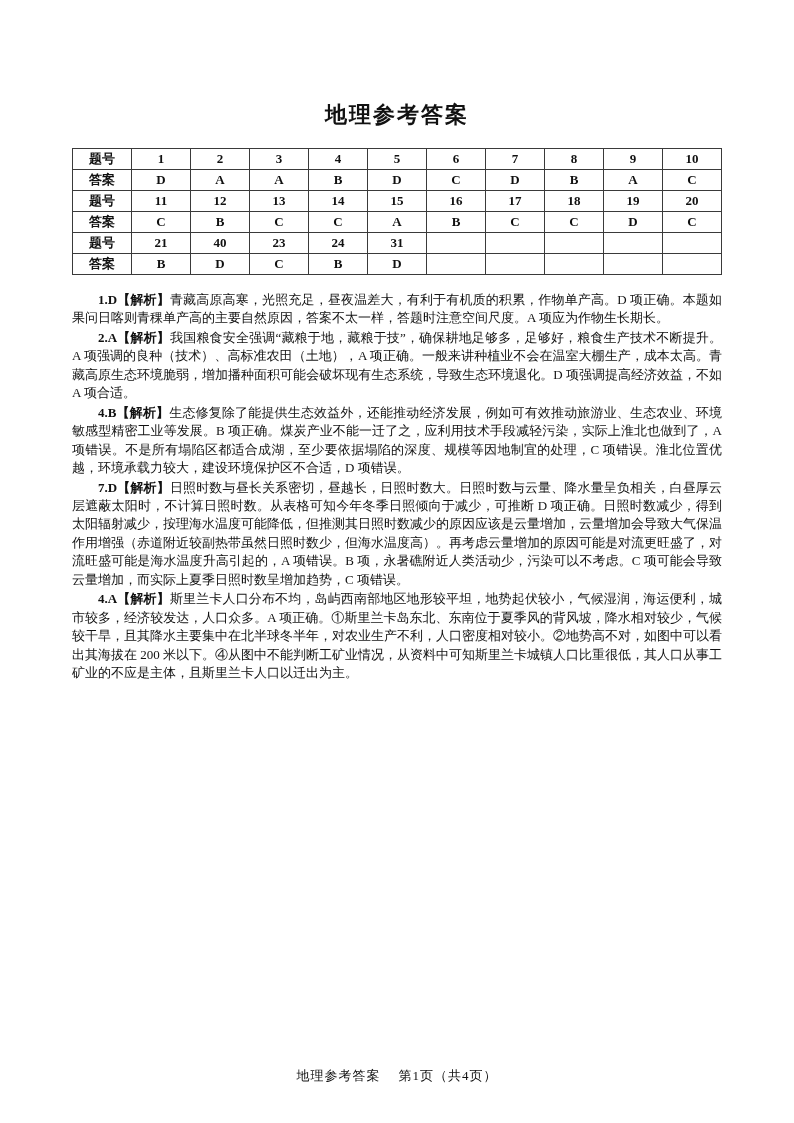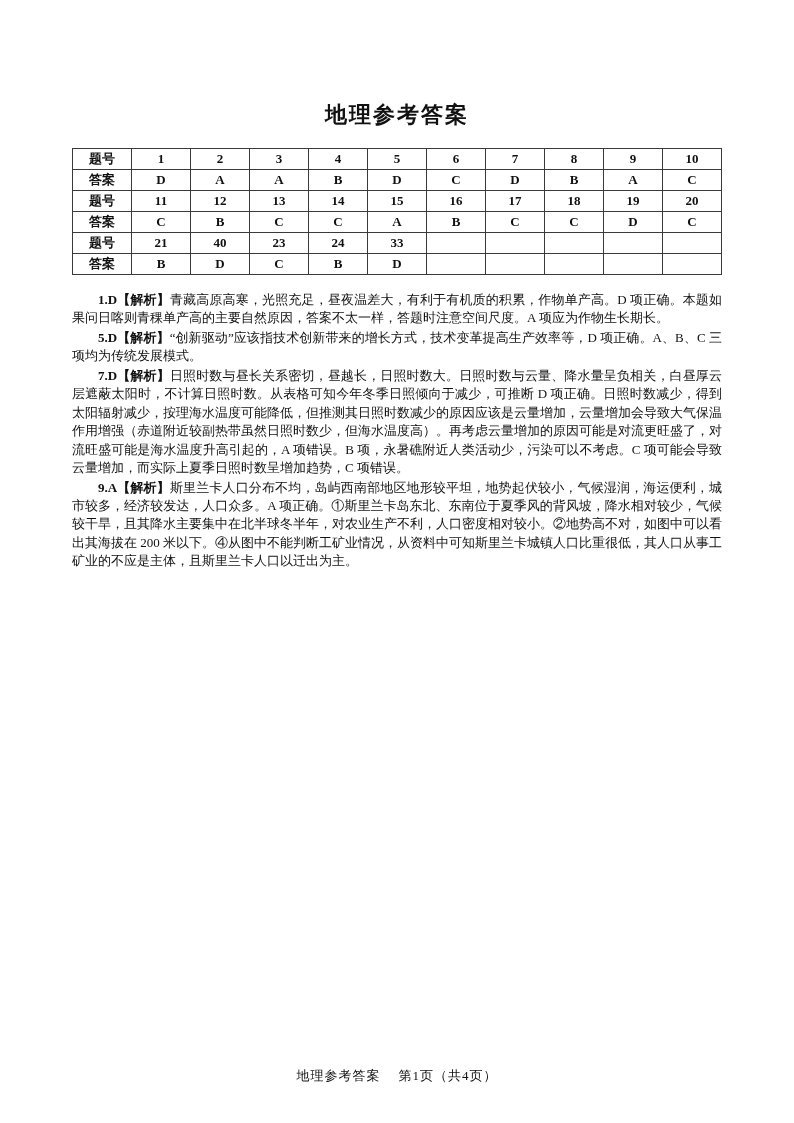--- a/index.html
+++ b/index.html
@@ -120,21 +120,21 @@
           <td>C</td>
           <td>D</td>
           <td>C</td>
         </tr>
         <tr>
           <td>题号</td>
           <td>21</td>
           <td>40</td>
           <td>23</td>
           <td>24</td>
-          <td>33</td>
+          <td>31</td>
           <td></td>
           <td></td>
           <td></td>
           <td></td>
           <td></td>
         </tr>
         <tr>
           <td>答案</td>
           <td>B</td>
           <td>D</td>
@@ -145,21 +145,22 @@
           <td></td>
           <td></td>
           <td></td>
           <td></td>
         </tr>
       </tbody>
   </table>
 
   <div class="explanations" id="explanations">
       <p><span class="prefix">1.D【解析】</span><span>青藏高原高寒，光照充足，昼夜温差大，有利于有机质的积累，作物单产高。D 项正确。本题如果问日喀则青稞单产高的主要自然原因，答案不太一样，答题时注意空间尺度。A 项应为作物生长期长。</span></p>
-      <p><span class="prefix">5.D【解析】</span><span>“创新驱动”应该指技术创新带来的增长方式，技术变革提高生产效率等，D 项正确。A、B、C 三项均为传统发展模式。</span></p>
+      <p><span class="prefix">2.A【解析】</span><span>我国粮食安全强调“藏粮于地，藏粮于技”，确保耕地足够多，足够好，粮食生产技术不断提升。A 项强调的良种（技术）、高标准农田（土地），A 项正确。一般来讲种植业不会在温室大棚生产，成本太高。青藏高原生态环境脆弱，增加播种面积可能会破坏现有生态系统，导致生态环境退化。D 项强调提高经济效益，不如 A 项合适。</span></p>
+      <p><span class="prefix">4.B【解析】</span><span>生态修复除了能提供生态效益外，还能推动经济发展，例如可有效推动旅游业、生态农业、环境敏感型精密工业等发展。B 项正确。煤炭产业不能一迁了之，应利用技术手段减轻污染，实际上淮北也做到了，A 项错误。不是所有塌陷区都适合成湖，至少要依据塌陷的深度、规模等因地制宜的处理，C 项错误。淮北位置优越，环境承载力较大，建设环境保护区不合适，D 项错误。</span></p>
       <p><span class="prefix">7.D【解析】</span><span>日照时数与昼长关系密切，昼越长，日照时数大。日照时数与云量、降水量呈负相关，白昼厚云层遮蔽太阳时，不计算日照时数。从表格可知今年冬季日照倾向于减少，可推断 D 项正确。日照时数减少，得到太阳辐射减少，按理海水温度可能降低，但推测其日照时数减少的原因应该是云量增加，云量增加会导致大气保温作用增强（赤道附近较副热带虽然日照时数少，但海水温度高）。再考虑云量增加的原因可能是对流更旺盛了，对流旺盛可能是海水温度升高引起的，A 项错误。B 项，永暑礁附近人类活动少，污染可以不考虑。C 项可能会导致云量增加，而实际上夏季日照时数呈增加趋势，C 项错误。</span></p>
-      <p><span class="prefix">9.A【解析】</span><span>斯里兰卡人口分布不均，岛屿西南部地区地形较平坦，地势起伏较小，气候湿润，海运便利，城市较多，经济较发达，人口众多。A 项正确。①斯里兰卡岛东北、东南位于夏季风的背风坡，降水相对较少，气候较干旱，且其降水主要集中在北半球冬半年，对农业生产不利，人口密度相对较小。②地势高不对，如图中可以看出其海拔在 200 米以下。④从图中不能判断工矿业情况，从资料中可知斯里兰卡城镇人口比重很低，其人口从事工矿业的不应是主体，且斯里兰卡人口以迁出为主。</span></p>
+      <p><span class="prefix">4.A【解析】</span><span>斯里兰卡人口分布不均，岛屿西南部地区地形较平坦，地势起伏较小，气候湿润，海运便利，城市较多，经济较发达，人口众多。A 项正确。①斯里兰卡岛东北、东南位于夏季风的背风坡，降水相对较少，气候较干旱，且其降水主要集中在北半球冬半年，对农业生产不利，人口密度相对较小。②地势高不对，如图中可以看出其海拔在 200 米以下。④从图中不能判断工矿业情况，从资料中可知斯里兰卡城镇人口比重很低，其人口从事工矿业的不应是主体，且斯里兰卡人口以迁出为主。</span></p>
     </div>
 </div>
 
 <div class="footer">
   <span>地理参考答案</span><span class="gap"></span><span>第1页（共4页）</span>
 </div>
 
 </body></html>

